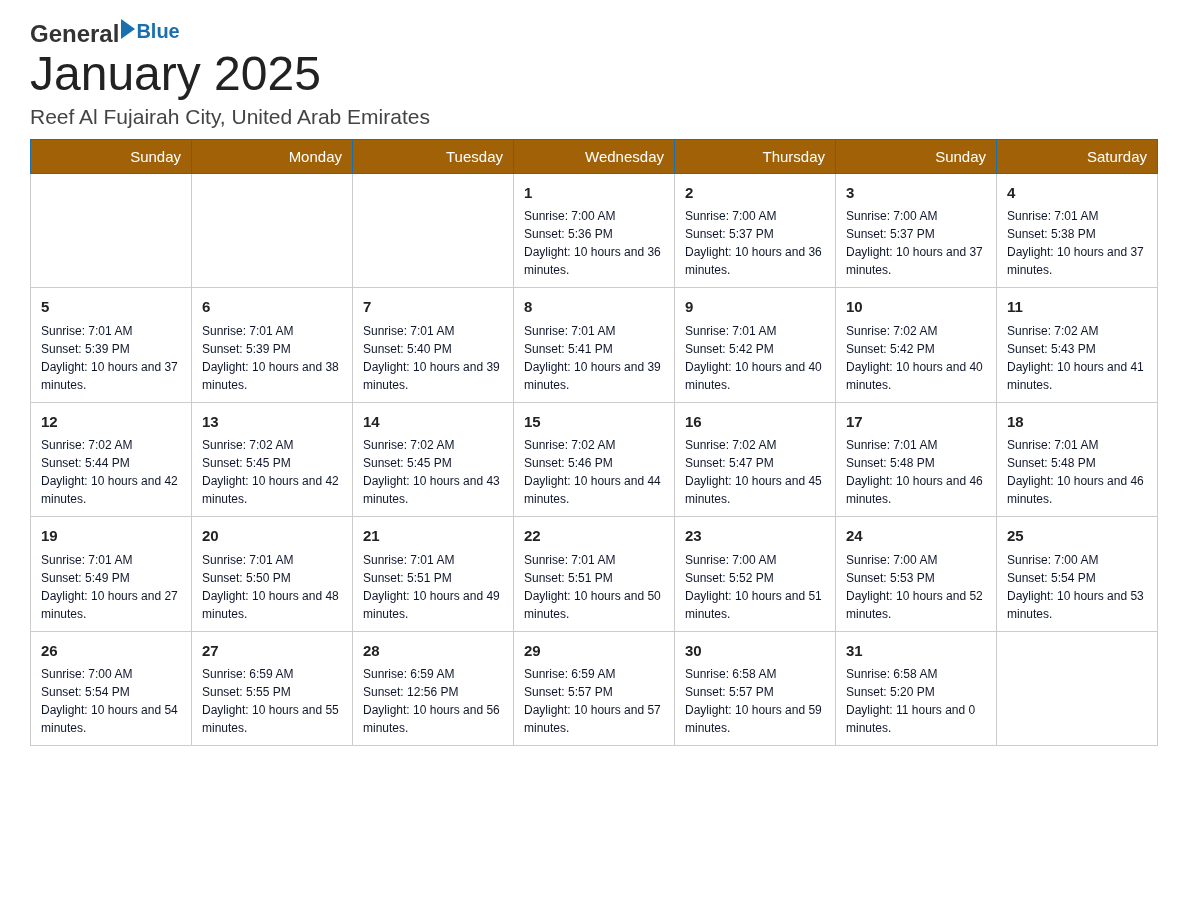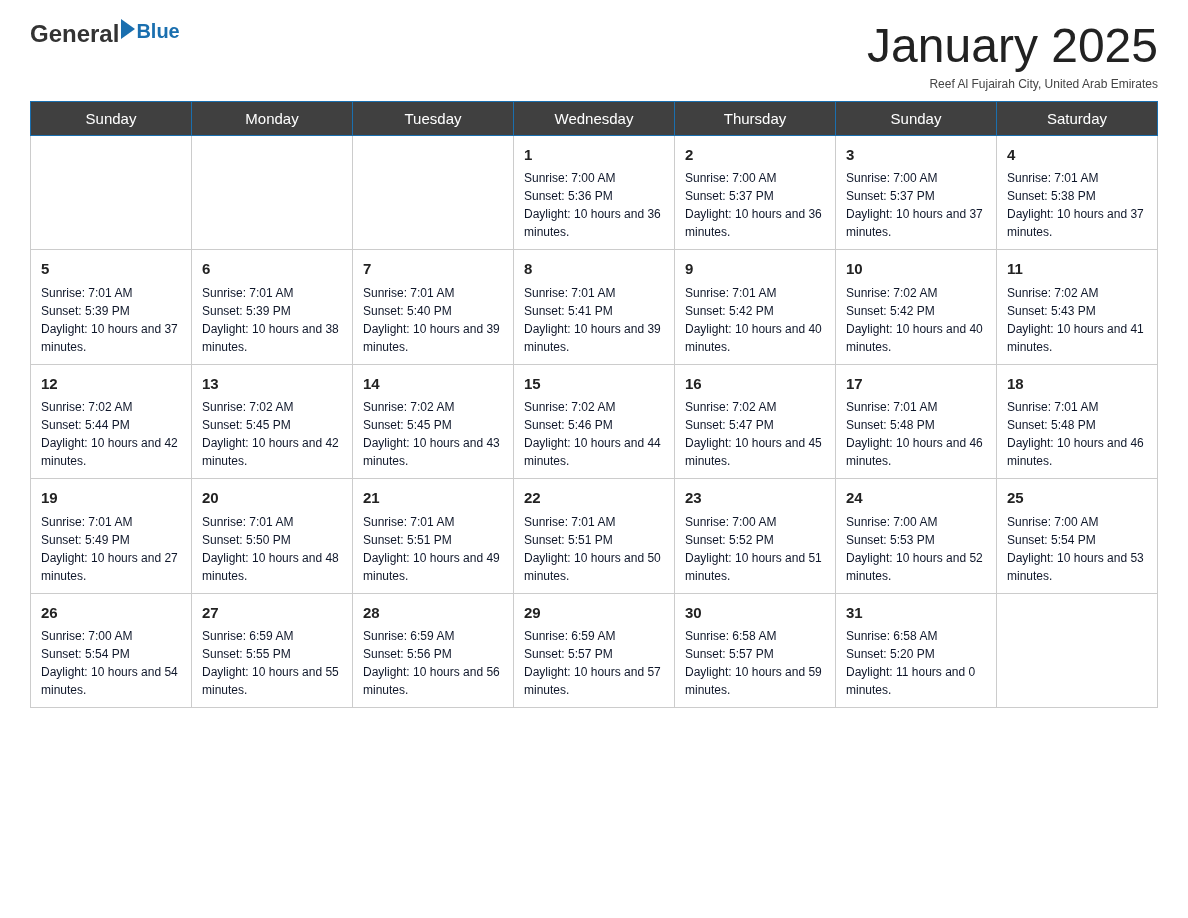--- a/index.html
+++ b/index.html
@@ -8,50 +8,51 @@
       background: #ffffff;
       padding: 20px 30px;
       width: 1188px;
       min-height: 918px;
     }
     .header {
       display: flex;
       justify-content: space-between;
       align-items: flex-start;
       margin-bottom: 2px;
+      flex-direction: column;
     }
     .logo {
       display: flex;
       align-items: center;
       gap: 0px;
     }
     .title-block {
-      text-align: right;
+      text-align: left;
     }
     .month-year {
       font-size: 48px;
       font-weight: normal;
       color: #222;
       line-height: 1.1;
     }
     .location {
-      font-size: 12px;
+      font-size: 21px;
       color: #444;
       margin-top: 4px;
     }
     .calendar {
       width: 100%;
       border-collapse: collapse;
       margin-top: 10px;
     }
     .calendar th {
-      background-color: #404040;
+      background-color: #a16207;
       color: white;
       padding: 8px 10px;
-      text-align: center;
+      text-align: right;
       font-size: 15px;
       font-weight: normal;
       border: 1px solid #1a6faf;
     }
     .calendar td {
       vertical-align: top;
       padding: 8px 10px;
       border: 1px solid #ccc;
       width: 14.28%;
       font-size: 12.5px;
@@ -333,21 +334,21 @@
           <div class="day-info">
             <div>Sunrise: 6:59 AM</div>
             <div>Sunset: 5:55 PM</div>
             <div>Daylight: 10 hours and 55 minutes.</div>
           </div>
         </td>
         <td>
           <span class="day-number">28</span>
           <div class="day-info">
             <div>Sunrise: 6:59 AM</div>
-            <div>Sunset: 5:56 PM</div>
+            <div>Sunset: 12:56 PM</div>
             <div>Daylight: 10 hours and 56 minutes.</div>
           </div>
         </td>
         <td>
           <span class="day-number">29</span>
           <div class="day-info">
             <div>Sunrise: 6:59 AM</div>
             <div>Sunset: 5:57 PM</div>
             <div>Daylight: 10 hours and 57 minutes.</div>
           </div>

